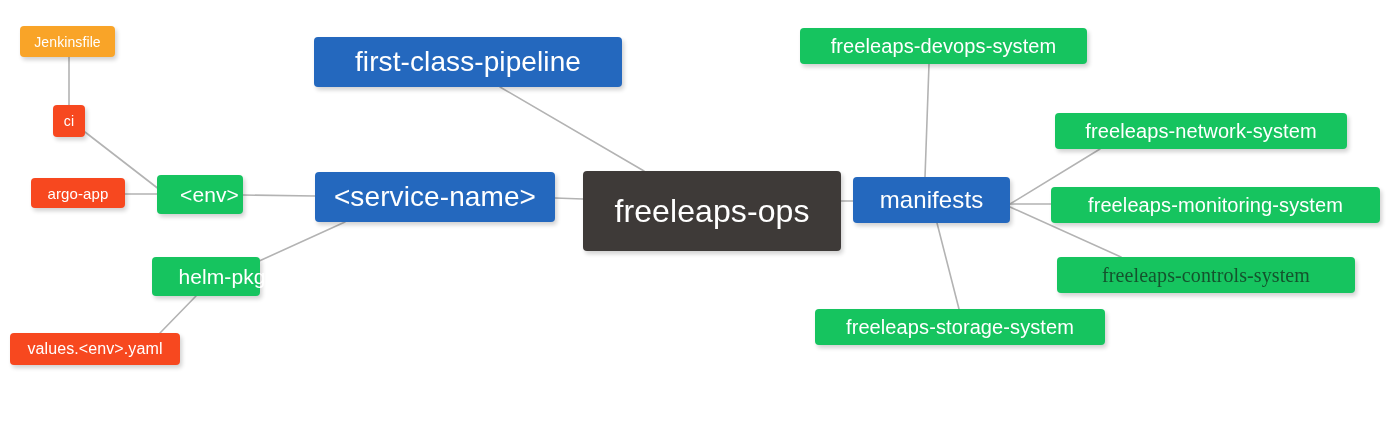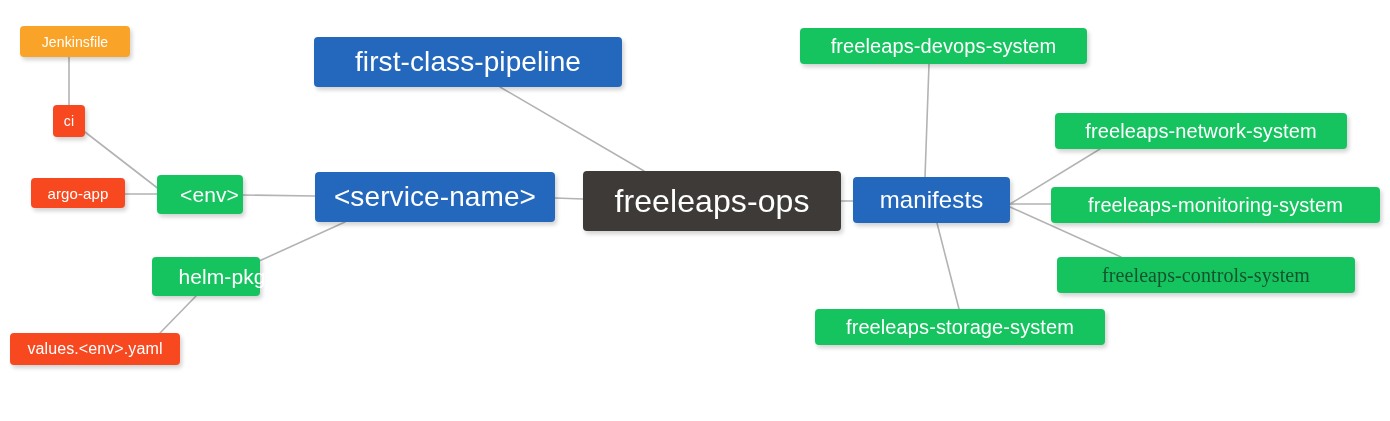--- a/index.html
+++ b/index.html
@@ -60,21 +60,21 @@
       <line x1="500" y1="87" x2="644" y2="171" stroke="#b3b3b3" stroke-width="1.6" stroke-linecap="round"></line>
       <line x1="555" y1="198" x2="583" y2="199" stroke="#b3b3b3" stroke-width="1.6" stroke-linecap="round"></line>
       <line x1="841" y1="201" x2="853" y2="201" stroke="#b3b3b3" stroke-width="1.6" stroke-linecap="round"></line>
       <line x1="925" y1="177" x2="929" y2="64" stroke="#b3b3b3" stroke-width="1.6" stroke-linecap="round"></line>
       <line x1="1010" y1="204" x2="1100" y2="149" stroke="#b3b3b3" stroke-width="1.6" stroke-linecap="round"></line>
       <line x1="1010" y1="204" x2="1051" y2="204" stroke="#b3b3b3" stroke-width="1.6" stroke-linecap="round"></line>
       <line x1="1010" y1="207" x2="1121" y2="257" stroke="#b3b3b3" stroke-width="1.6" stroke-linecap="round"></line>
       <line x1="937" y1="223" x2="959" y2="309" stroke="#b3b3b3" stroke-width="1.6" stroke-linecap="round"></line>
     </svg>
   <div id="node-layer">
-      <div class="node" style="left: 20px; top: 26px; width: 110px; height: 31px; background: rgb(249, 164, 40); border-radius: 4px; font-size: 14px; color: rgb(255, 255, 255);">
+      <div class="node" style="left: 20px; top: 26px; width: 95px; height: 31px; background: rgb(249, 164, 40); border-radius: 4px; font-size: 14px; color: rgb(255, 255, 255);">
         <span class="node-label">Jenkinsfile</span>
       </div>
       <div class="node" style="left: 53px; top: 105px; width: 32px; height: 32px; background: rgb(247, 72, 31); border-radius: 4px; font-size: 14px; color: rgb(255, 255, 255);">
         <span class="node-label">ci</span>
       </div>
       <div class="node" style="left: 31px; top: 178px; width: 94px; height: 30px; background: rgb(247, 72, 31); border-radius: 4px; font-size: 15px; color: rgb(255, 255, 255);">
         <span class="node-label">argo-app</span>
       </div>
       <div class="node" style="left: 157px; top: 175px; width: 86px; height: 39px; background: rgb(22, 196, 95); border-radius: 4px; font-size: 21px; color: rgb(255, 255, 255); padding-left: 19px;">
         <span class="node-label">&lt;env&gt;</span>
@@ -84,21 +84,21 @@
       </div>
       <div class="node" style="left: 10px; top: 333px; width: 170px; height: 32px; background: rgb(247, 72, 31); border-radius: 4px; font-size: 16px; color: rgb(255, 255, 255);">
         <span class="node-label">values.&lt;env&gt;.yaml</span>
       </div>
       <div class="node" style="left: 314px; top: 37px; width: 308px; height: 50px; background: rgb(36, 104, 190); border-radius: 4px; font-size: 28px; color: rgb(255, 255, 255);">
         <span class="node-label">first-class-pipeline</span>
       </div>
       <div class="node" style="left: 315px; top: 172px; width: 240px; height: 50px; background: rgb(36, 104, 190); border-radius: 4px; font-size: 28px; color: rgb(255, 255, 255);">
         <span class="node-label">&lt;service-name&gt;</span>
       </div>
-      <div class="node" style="left: 583px; top: 171px; width: 258px; height: 60px; background: rgb(62, 58, 56); border-radius: 4px; font-size: 32px; color: rgb(255, 255, 255);">
+      <div class="node" style="left: 583px; top: 171px; width: 258px; height: 80px; background: rgb(62, 58, 56); border-radius: 4px; font-size: 32px; color: rgb(255, 255, 255);">
         <span class="node-label">freeleaps-ops</span>
       </div>
       <div class="node" style="left: 853px; top: 177px; width: 157px; height: 46px; background: rgb(36, 104, 190); border-radius: 4px; font-size: 24px; color: rgb(255, 255, 255);">
         <span class="node-label">manifests</span>
       </div>
       <div class="node" style="left: 800px; top: 28px; width: 287px; height: 36px; background: rgb(22, 196, 95); border-radius: 4px; font-size: 20px; color: rgb(255, 255, 255);">
         <span class="node-label">freeleaps-devops-system</span>
       </div>
       <div class="node" style="left: 1055px; top: 113px; width: 292px; height: 36px; background: rgb(22, 196, 95); border-radius: 4px; font-size: 20px; color: rgb(255, 255, 255);">
         <span class="node-label">freeleaps-network-system</span>

